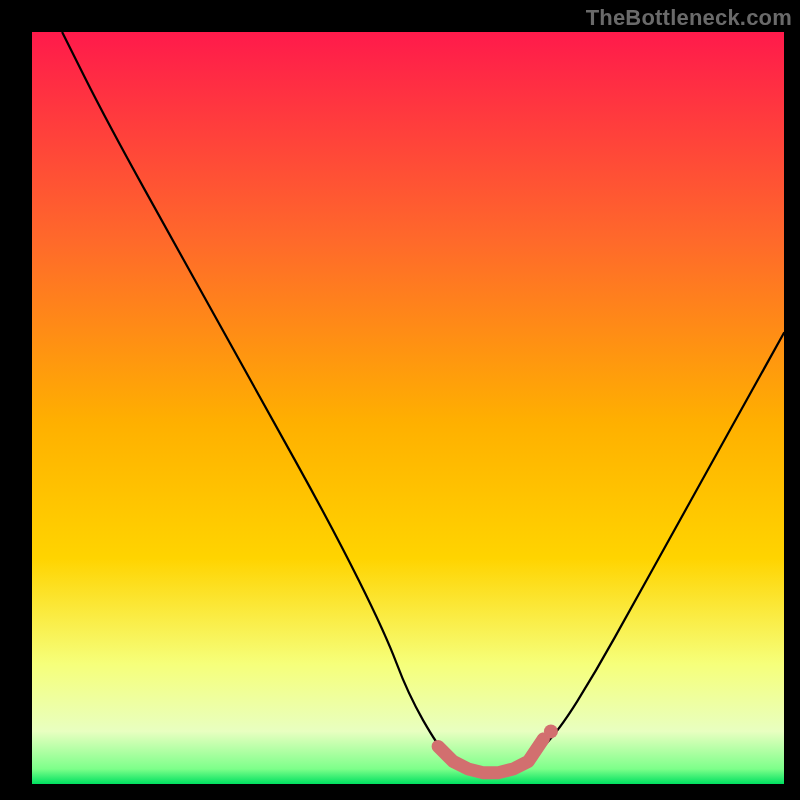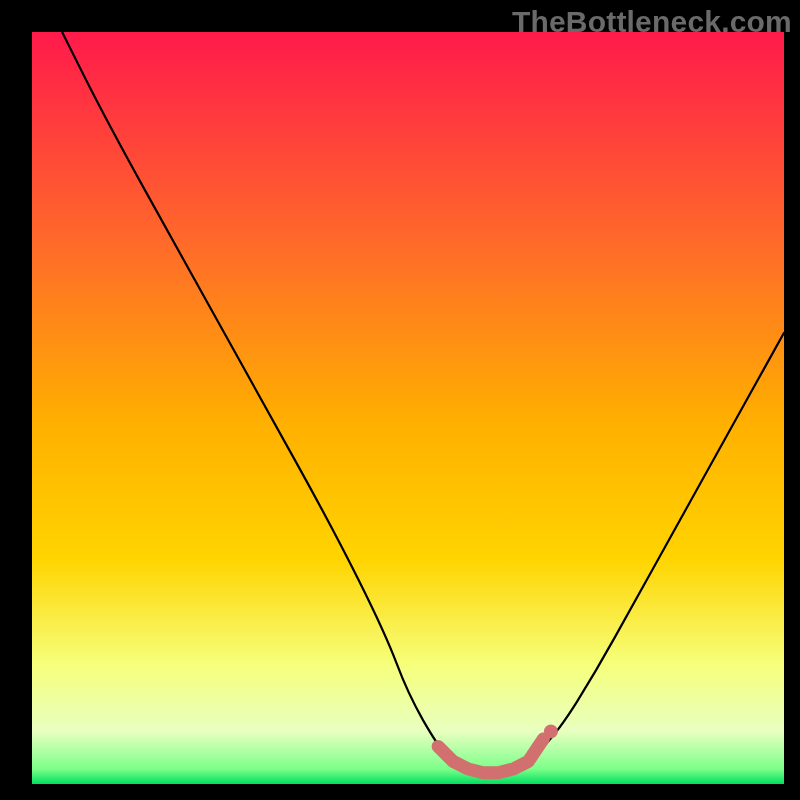--- a/index.html
+++ b/index.html
@@ -24,21 +24,21 @@
     top: 32px;
     width: 752px;
     height: 752px;
     overflow: hidden;
   }
   .watermark {
     position: absolute;
     top: 5px;
     right: 8px;
     font-family: Arial, Helvetica, sans-serif;
-    font-size: 30px;
+    font-size: 22px;
     font-weight: 600;
     color: #6a6a6a;
     letter-spacing: 0.2px;
   }
   svg {
     display: block;
   }
 </style>
 </head>
 <body>

